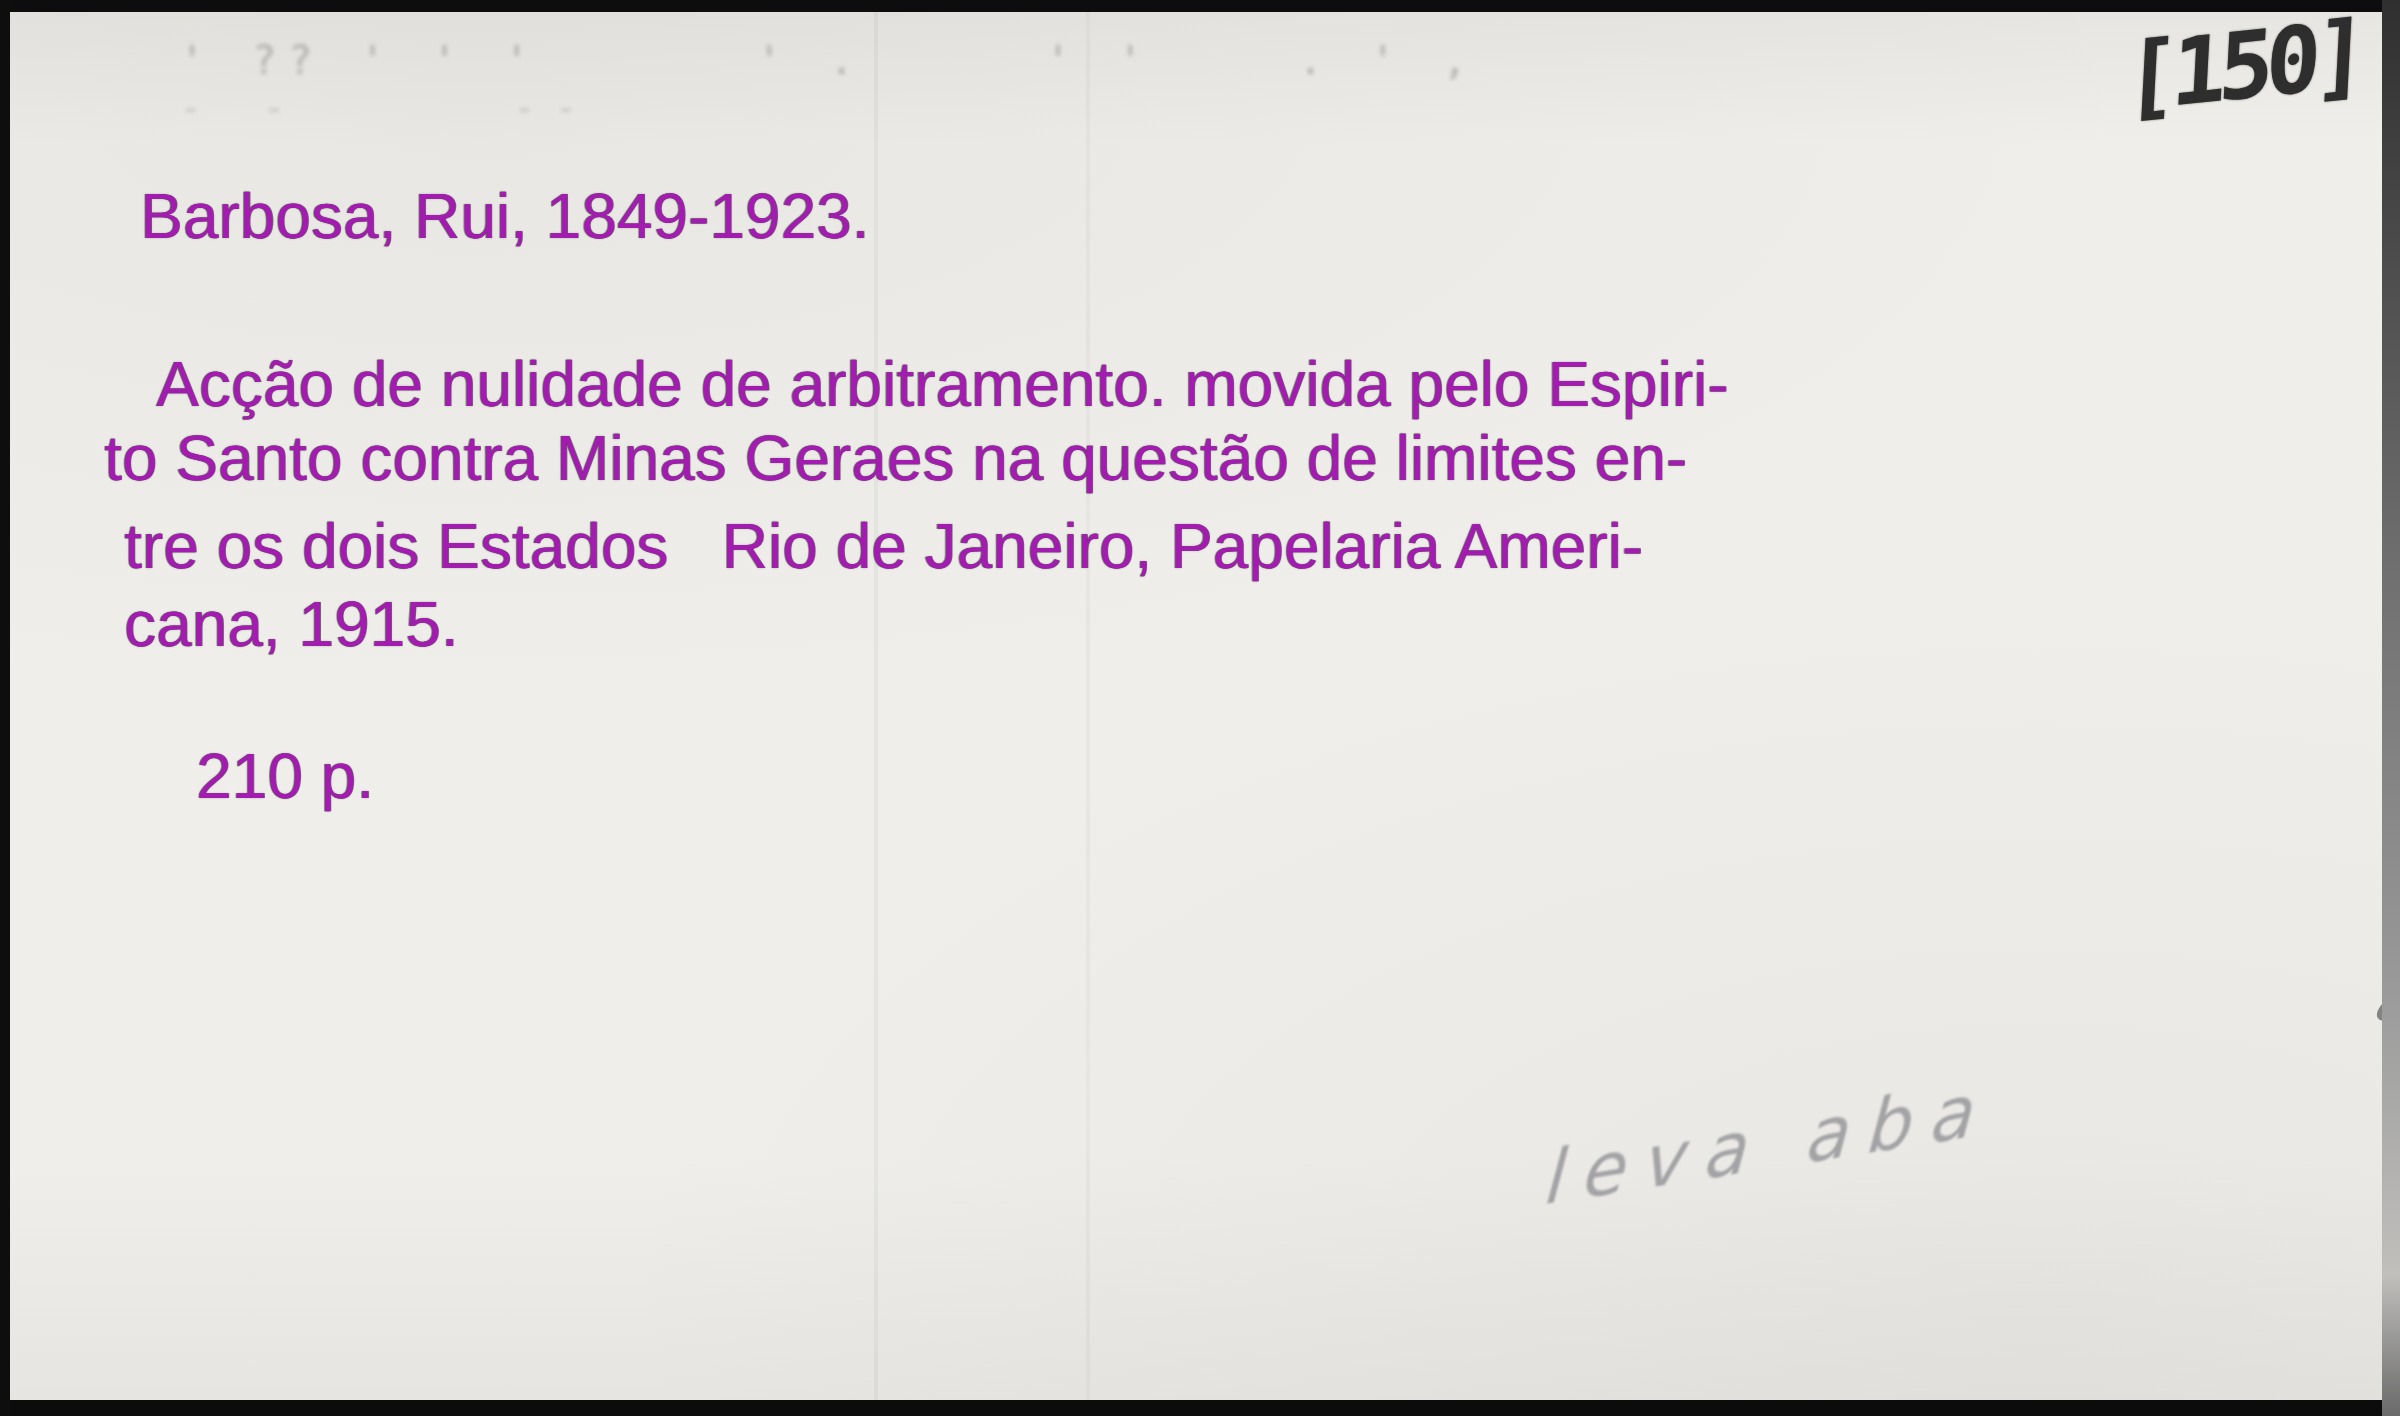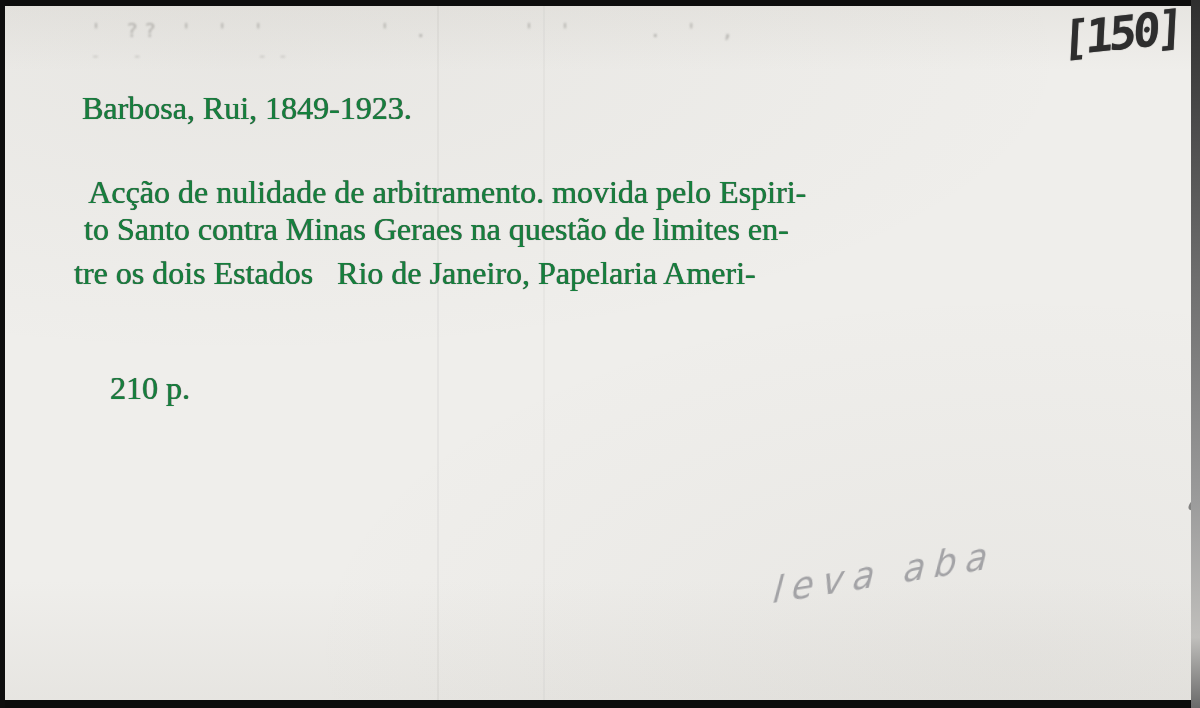--- a/index.html
+++ b/index.html
@@ -26,28 +26,27 @@
     position:absolute; inset:0; pointer-events:none;
     background:
       radial-gradient(1400px 500px at 20% 8%, rgba(120,115,105,0.06), transparent 60%),
       radial-gradient(1200px 600px at 85% 92%, rgba(120,115,105,0.06), transparent 60%),
       linear-gradient(180deg, rgba(198,194,186,0.22), rgba(255,255,255,0) 10%, rgba(255,255,255,0) 82%, rgba(188,184,176,0.18));
   }
 
   
   .type {
     position:absolute; white-space:pre;
-    font-family:Liberation Serif, serif;
-    font-size:32px; line-height:40px; color:#15803d;
+    font-family:Liberation Sans, sans-serif;
+    font-size:32px; line-height:40px; color:#a21caf;
     text-shadow:0.4px 0 rgba(15,15,15,.55), -0.4px 0 rgba(15,15,15,.35), 0 0 1px rgba(40,40,40,.35);
-    margin-left:12px;
   }
   .heading    { left:70px;  top:88px; }
   .bline0     { left:62px;  top:172px; }
-  .bline1     { left:72px;  top:209px; }
+  .bline1     { left:52px;  top:209px; }
   .bline2     { left:62px;  top:253px; }
   .bline3     { left:62px;  top:292px; }
   .pagination { left:98px;  top:368px; }
 
   
   .call-number {
     position:absolute; left:1062px; top:6px;
     font-family:"DejaVu Sans Mono", monospace;
     font-size:46px; font-weight:bold; letter-spacing:-4px; color:#2e2e2e;
     transform:rotate(-6deg) skewX(-9deg);
@@ -94,20 +93,21 @@
   <div class="faint-marks">' ?? ' ' '      ' .     ' '    . ' ,</div>
   <div class="faint-dashes">- -     --</div>
 
   <div class="call-number">[150]</div>
 
   <div class="type heading">Barbosa, Rui, 1849-1923.</div>
 
   <div class="type bline0">  Acção de nulidade de arbitramento. movida pelo Espiri-</div>
   <div class="type bline1">to Santo contra Minas Geraes na questão de limites en-</div>
   <div class="type bline2">tre os dois Estados   Rio de Janeiro, Papelaria Ameri-</div>
+  <div class="type bline3">cana, 1915.</div>
 
   <div class="type pagination">210 p.</div>
 
   <div class="handwritten">leva aba</div>
 
   <div class="speck"></div>
 
   <div class="edge-top"></div>
   <div class="edge-bottom"></div>
   <div class="edge-left"></div>

